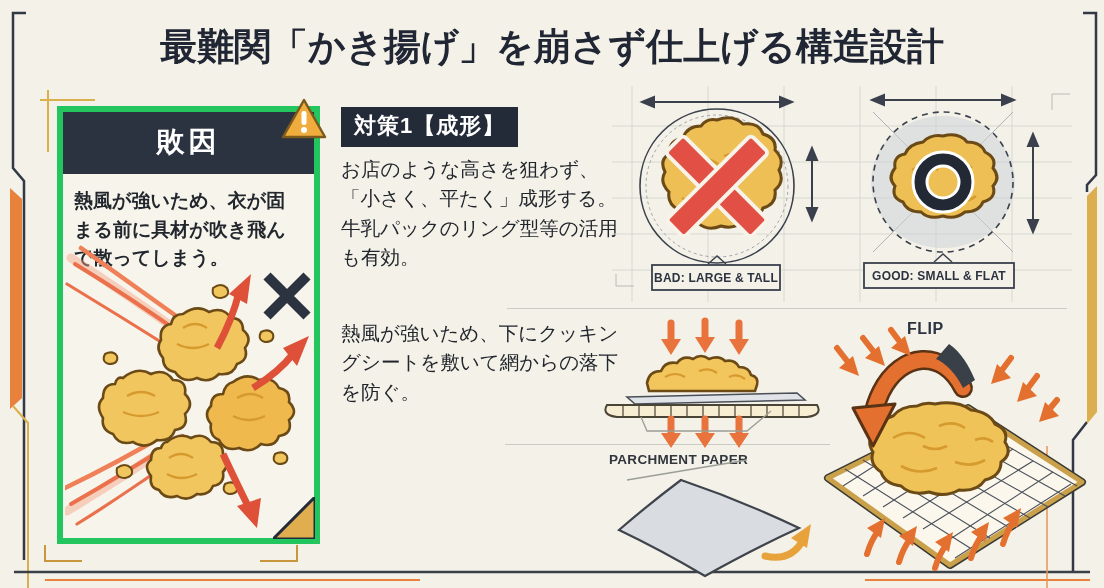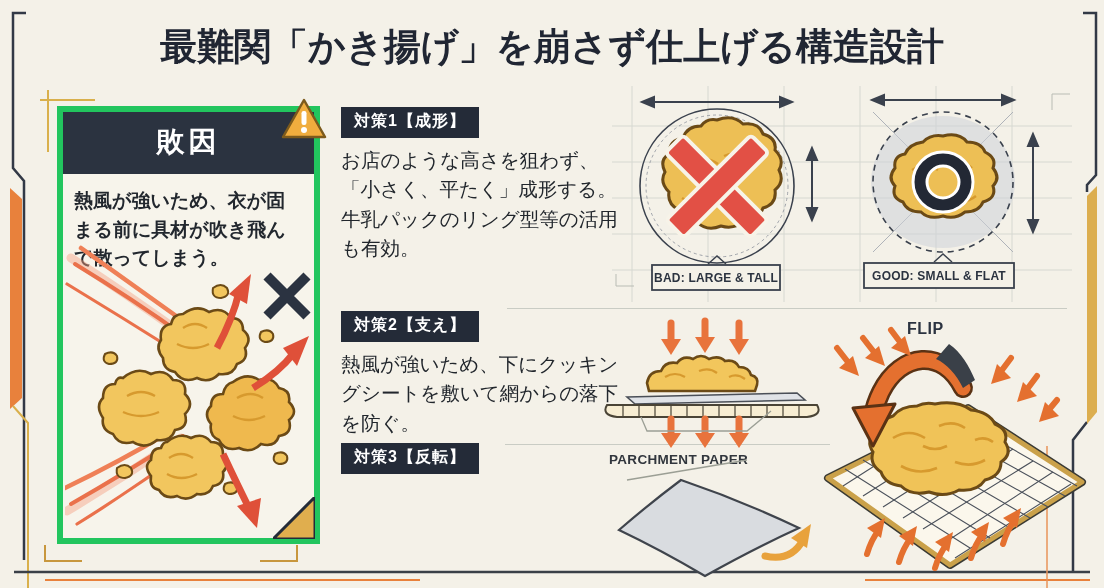--- a/index.html
+++ b/index.html
@@ -25,21 +25,21 @@
     margin:13px 11px 0;font-size:19px;font-weight:700;line-height:1.5;color:#22272e;
   }
   .warning-badge{position:absolute;top:-15px;right:-14px;width:48px;height:44px;}
   .fp-illu{position:absolute;left:2px;bottom:2px;}
   .fp-corner{position:absolute;right:-1px;bottom:-1px;width:42px;height:42px;}
   
   .cm{position:absolute;left:341px;width:292px;}
   .c1{top:107px}.c2{top:311px}.c3{top:443px}
   .cm-header{
     display:inline-block;background:#242b38;color:#ffffff;
-    font-size:16px;font-weight:800;padding:4px 13px 6px;letter-spacing:1px;
+    font-size:22px;font-weight:800;padding:4px 13px 6px;letter-spacing:1px;
   }
   .cm-body{
     margin:8px 0 0;font-size:19.5px;font-weight:400;line-height:1.5;color:#21262c;
   }
   .divider{position:absolute;height:1px;background:#c9ccc4;}
   .d1{left:507px;top:308px;width:560px;}
   .d2{left:505px;top:444px;width:325px;}
   
   .frame-svg{position:absolute;left:0;top:0;}
   .blueprint-svg{position:absolute;left:612px;top:86px;}
@@ -148,30 +148,24 @@
   </section>
 
   <section class="cm c1">
     <div class="cm-header">
       <span>対策1【成形】</span>
     </div>
     <p class="cm-body">お店のような高さを狙わず、「小さく、平たく」成形する。牛乳パックのリング型等の活用も有効。</p>
   </section>
 
   <section class="cm c2">
-    <div class="cm-header">
-      <span>対策2【支え】</span>
-    </div>
     <p class="cm-body">熱風が強いため、下にクッキングシートを敷いて網からの落下を防ぐ。</p>
   </section>
 
   <section class="cm c3">
-    <div class="cm-header">
-      <span>対策3【反転】</span>
-    </div>
   </section>
 
   <svg class="blueprint-svg" width="460" height="216" viewBox="0 0 460 216">
 
     <g stroke="#d6d8d1" stroke-width="1">
       <path d="M0,40 H460 M0,76 H460 M0,112 H460 M0,148 H460 M0,184 H460"></path>
       <path d="M20,0 V216 M96,0 V216 M172,0 V216 M248,0 V216 M324,0 V216 M400,0 V216"></path>
       <path d="M440,8 H458 M440,8 V24 M4,200 H22 M4,200 V188" stroke="#b9bcb4"></path>
     </g>
 

